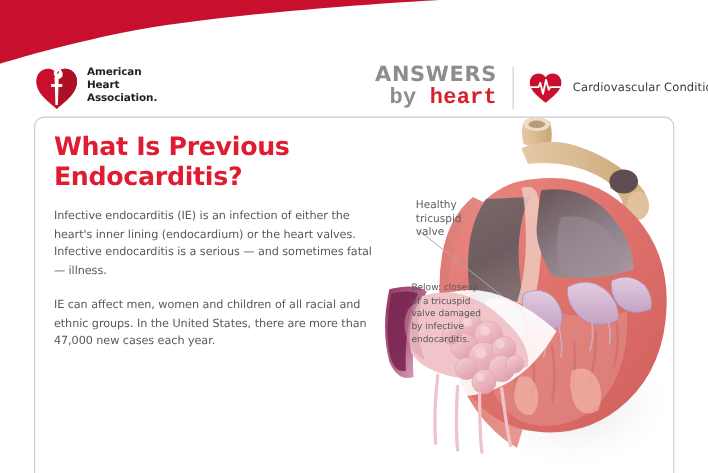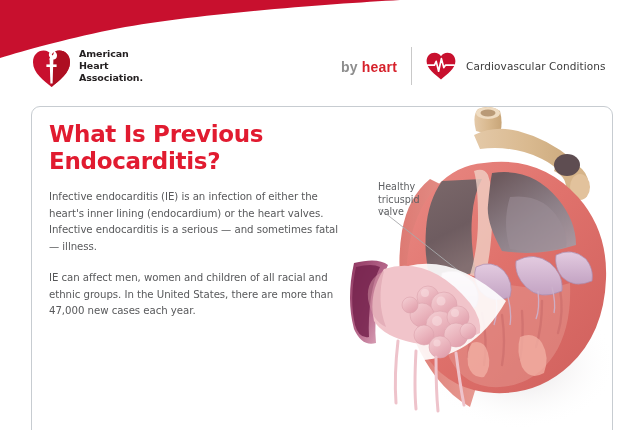--- a/index.html
+++ b/index.html
@@ -19,21 +19,21 @@
   #swoosh {
     position: absolute;
     left: 0; top: 0;
     width: 644px; height: 60px;
     pointer-events: none;
   }
 
   
   #header {
     position: absolute;
-    left: 0; top: 0;
+    left: 0; top: 12px;
     width: 644px; height: 104px;
   }
 
   
   #aha-logo {
     position: absolute;
     left: 31px; top: 44px;
     display: flex;
     align-items: center;
     gap: 8px;
@@ -61,22 +61,22 @@
     display: block;
     font-family: "DejaVu Sans", sans-serif;
     font-size: 19px;
     font-weight: bold;
     color: #8d8d8d;
     letter-spacing: 0.6px;
   }
   #answers-sub {
     display: block;
     margin-top: 2px;
-    font-family: Liberation Sans, sans-serif;
-    font-size: 14px;
+    font-family: Liberation Mono, monospace;
+    font-size: 20px;
     font-weight: bold;
     color: #8d8d8d;
     letter-spacing: 0.2px;
   }
   #answers-sub .heart-word { color: #d6212b; }
   #lockup-divider {
     width: 1px;
     height: 38px;
     background: #c9c9c9;
     margin: 0 13px 0 14px;
@@ -196,20 +196,21 @@
       <path d="M19 13.5 C17.2 11.6 17.6 9.2 19.4 7.2 C19 9.4 20.6 10 21.6 11.4 C23 9.9 23 8.2 22.2 6.3 C25.2 7.8 26.7 10.4 25.8 13 C25.3 14.4 24.2 15.2 22.9 15.5 L18.2 15.5 C18.4 15.2 18.7 14.8 19 13.5 Z" fill="#ffffff"></path>
       <rect x="15.4" y="20.4" width="10.2" height="2.6" fill="#ffffff"></rect>
     </svg>
     <div id="aha-wordmark">American
 Heart
 Association.</div>
   </div>
 
   <div id="answers-lockup">
     <div id="answers-text">
+      <span id="answers-word">ANSWERS</span>
       <span id="answers-sub"><span>by </span><span class="heart-word">heart</span></span>
     </div>
 
     <div id="lockup-divider"></div>
 
     <svg id="cv-icon" viewBox="0 0 32 32">
       <path d="M16 29.5 C10.2 24.4 1.6 18.7 1.6 11.2 C1.6 6.3 5.2 2.8 9.5 2.8 C12.3 2.8 14.7 4.2 16 6.3 C17.3 4.2 19.7 2.8 22.5 2.8 C26.8 2.8 30.4 6.3 30.4 11.2 C30.4 18.7 21.8 24.4 16 29.5 Z" fill="#c8102e"></path>
       <path d="M2.6 15.2 L9.5 15.2 L11.2 11.4 L13.6 21.2 L16.4 8.6 L18.8 17.6 L20.4 15.2 L29.2 15.2" fill="none" stroke="#ffffff" stroke-width="1.7" stroke-linejoin="round" stroke-linecap="round"></path>
     </svg>
 
@@ -364,14 +365,19 @@
         <path d="M132 252 q4 32 8 52"></path>
       </g>
 
       <path d="M60 170 q-8 30 2 56 q-14 -6 -18 -28 q-2 -20 16 -28 z" fill="#d79aa8" opacity="0.5"></path>
     </svg>
 
     <div class="callout" id="callout-healthy">Healthy
 tricuspid
 valve</div>
 
+    <div class="callout" id="callout-closeup">Below: closeup
+of a tricuspid
+valve damaged
+by infective
+endocarditis.</div>
   </div>
 </div>
 
 </body></html>

